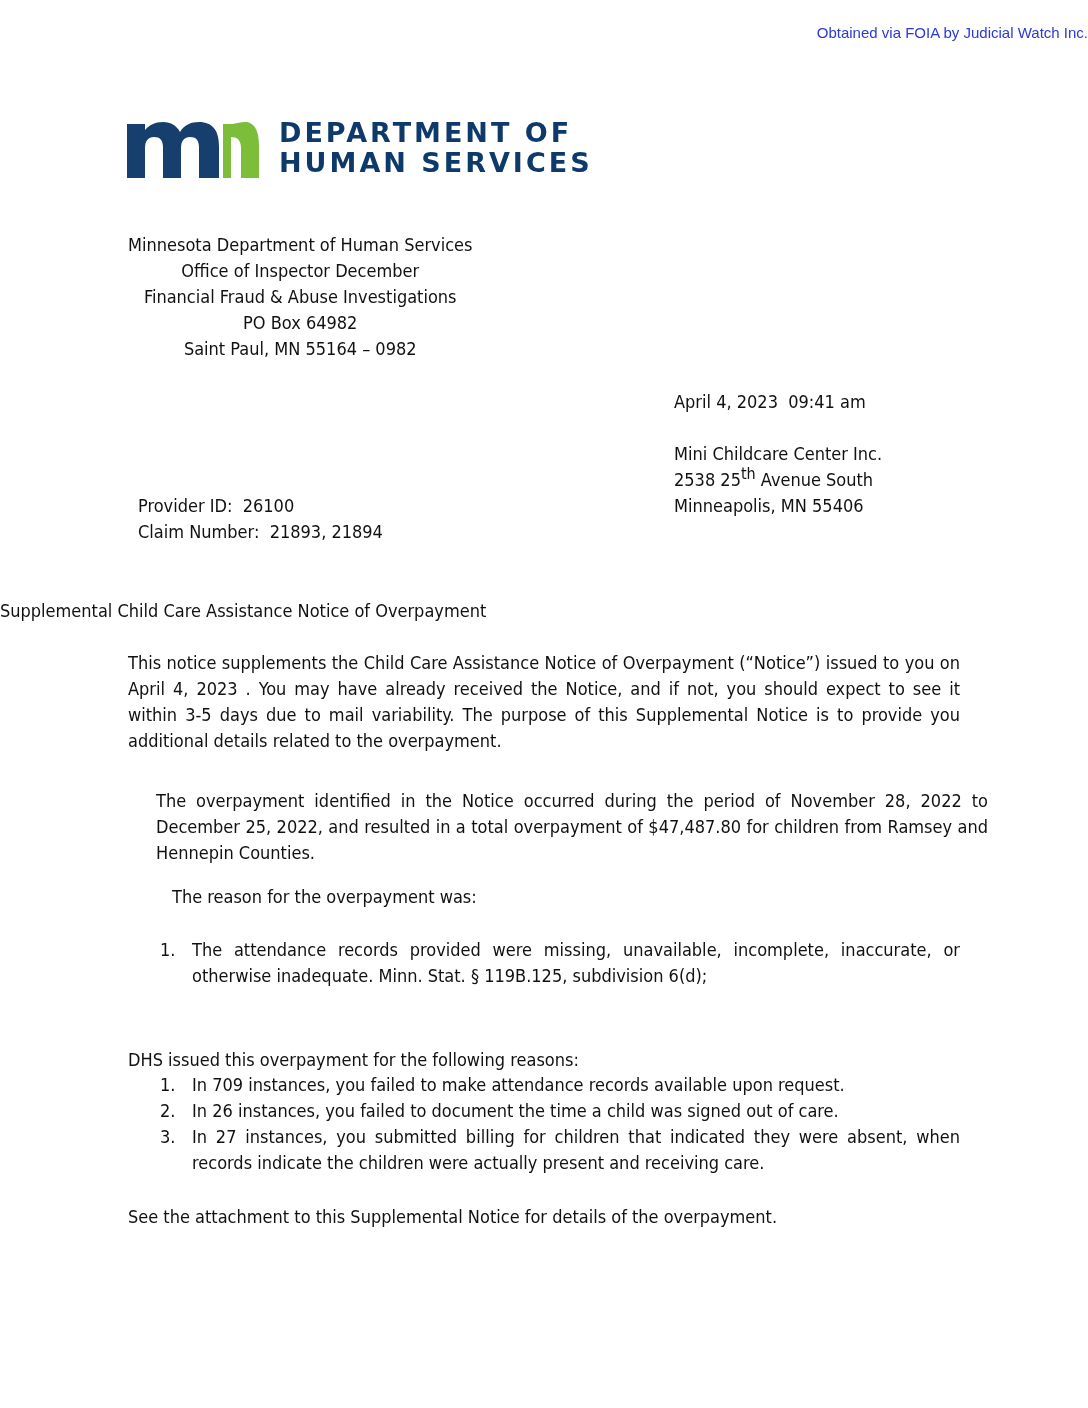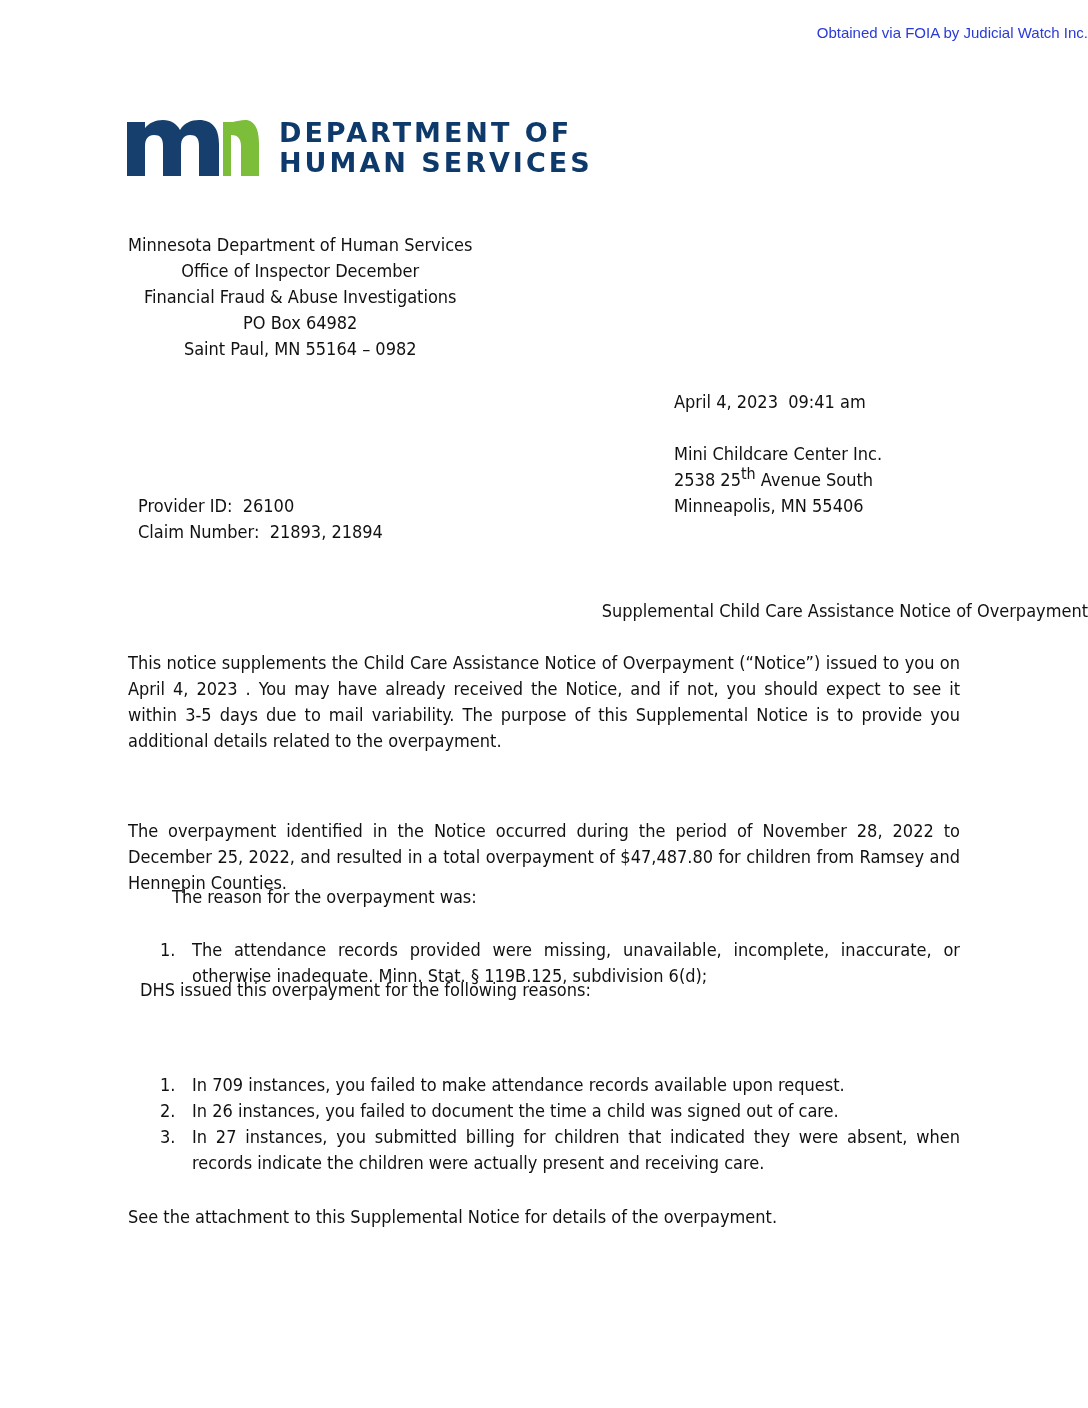--- a/index.html
+++ b/index.html
@@ -7,42 +7,42 @@
       width: 1088px; height: 1408px; position: relative; overflow: hidden;
       font-family: "Liberation Sans", "DejaVu Sans", sans-serif;
       color: #111111;
     }
     .abs { position: absolute; }
     .foia {
       top: 24px; left: 0; width: 1088px; text-align: right;
       font-family: "Liberation Sans", sans-serif;
       font-size: 15px; color: #2a3ad8;
     }
-    .logo { left: 127px; top: 118px; height: 60px; display: flex; align-items: flex-start; }
+    .logo { left: 127px; top: 118px; height: 60px; display: flex; align-items: flex-end; }
     .logo-mark { width: 132px; height: 58px; }
     .logo-text {
       margin-left: 20px;
       font-family: "DejaVu Sans", sans-serif; font-weight: bold;
       color: #0e3a6b; font-size: 27px; line-height: 30px; letter-spacing: 3px;
     }
     .doc {
       font-family: "DejaVu Sans Condensed", "Liberation Sans Narrow", "Liberation Sans", sans-serif;
       font-size: 18px; line-height: 26px; color: #111;
     }
     .sender { left: 128px; top: 232px; text-align: center; }
     .dateblock { left: 674px; top: 389px; }
     .recipient { left: 674px; top: 441px; }
     .provider { left: 138px; top: 493px; }
-    .title-line { left: 0; width: 1088px; text-align: right; top: 598px; }
+    .title-line { left: 0; width: 1088px; text-align: left; top: 598px; }
     .para { left: 128px; width: 832px; text-align: justify; }
     .p1 { top: 650px; }
-    .p2 { top: 818px; }
+    .p2 { top: 788px; margin-left: 28px; }
     .p3 { top: 884px; margin-left: 44px; }
     .list1 { top: 937px; }
-    .p4 { top: 977px; margin-left: 12px; }
+    .p4 { top: 1047px; }
     .list2 { top: 1072px; }
     .p5 { top: 1204px; }
     .olist { left: 160px; width: 800px; }
     .li { display: flex; }
     .li-num { width: 32px; flex: 0 0 32px; }
     .li-text { flex: 1; text-align: justify; }
     sup { font-size: 16px; line-height: 0; vertical-align: super; }
     .line { display: block; white-space: pre; }
   </style>
 </head>

